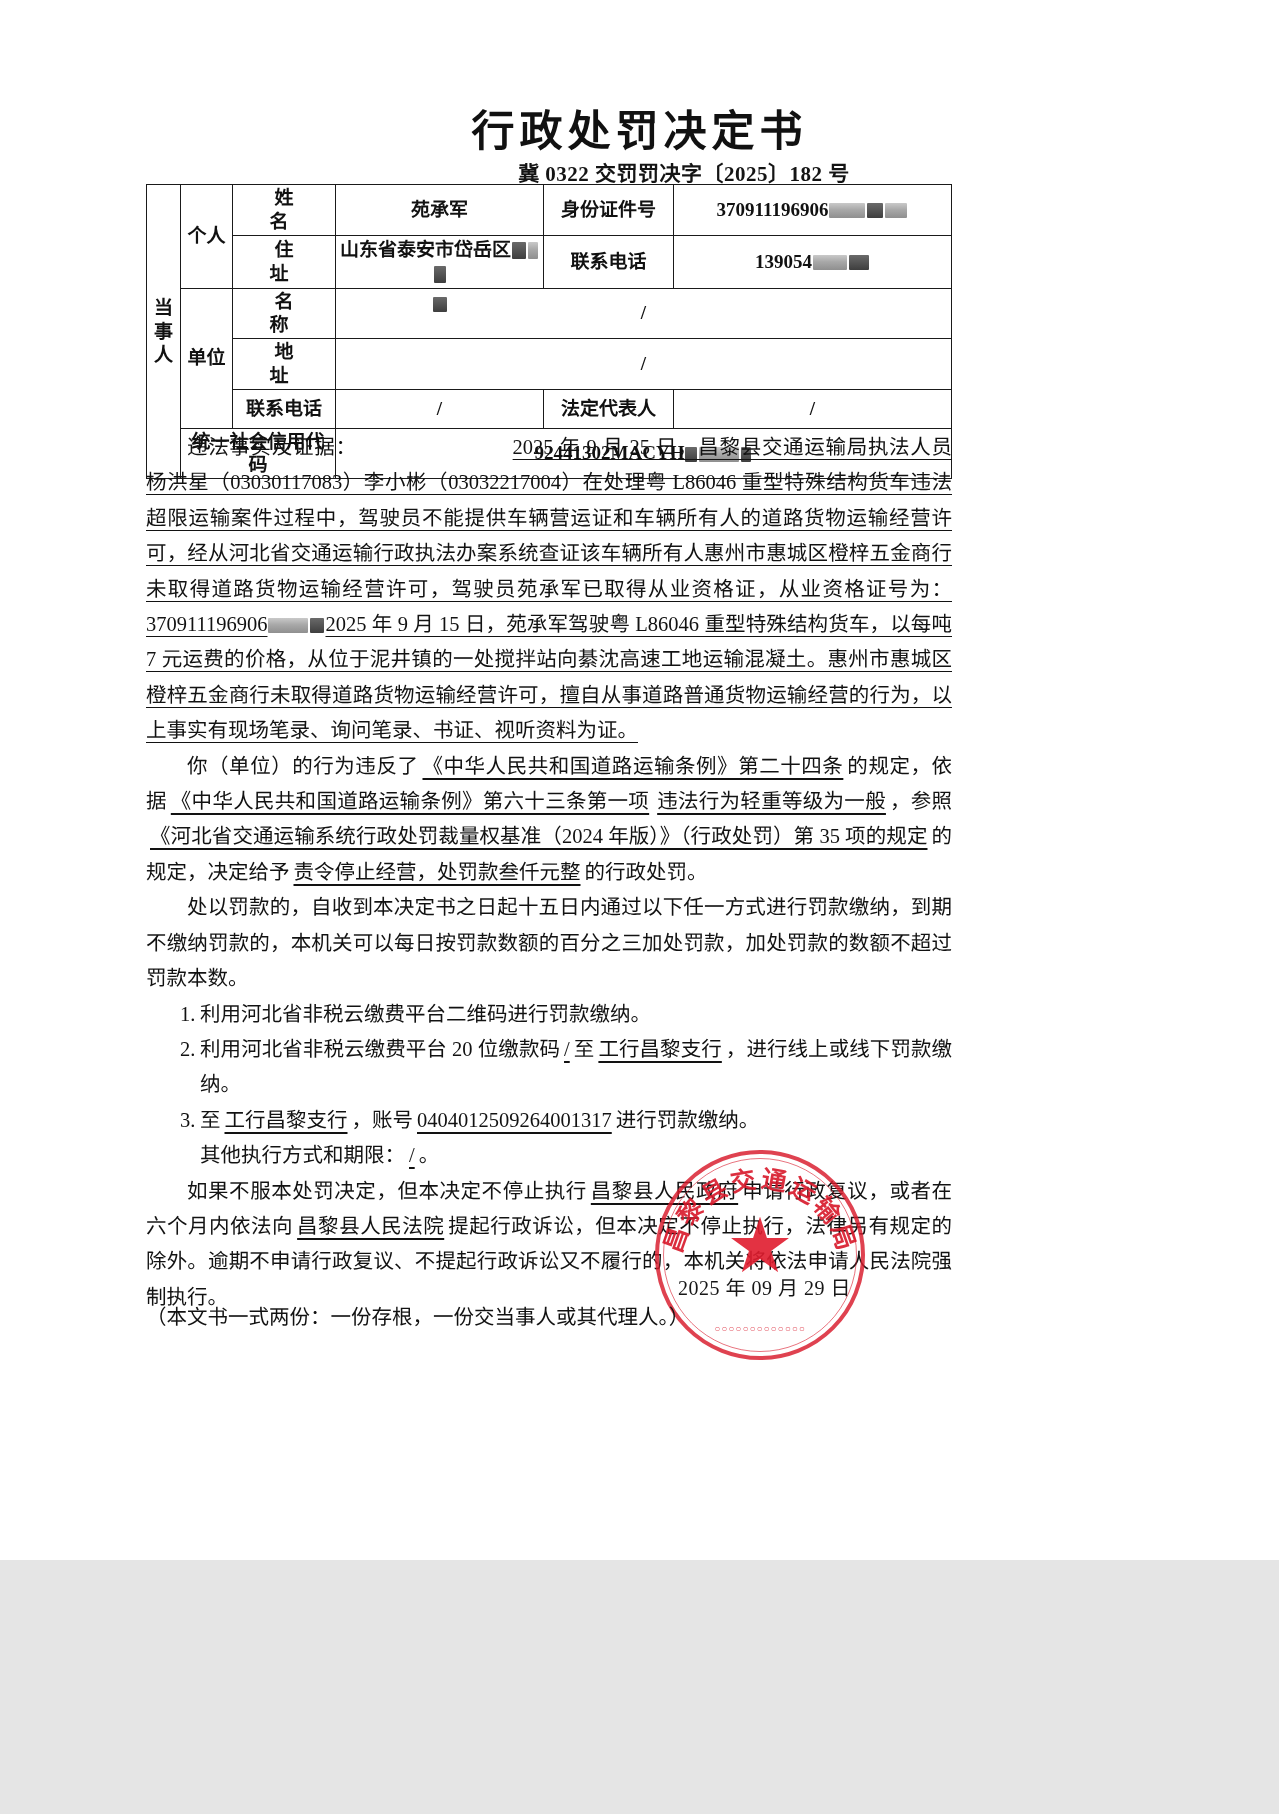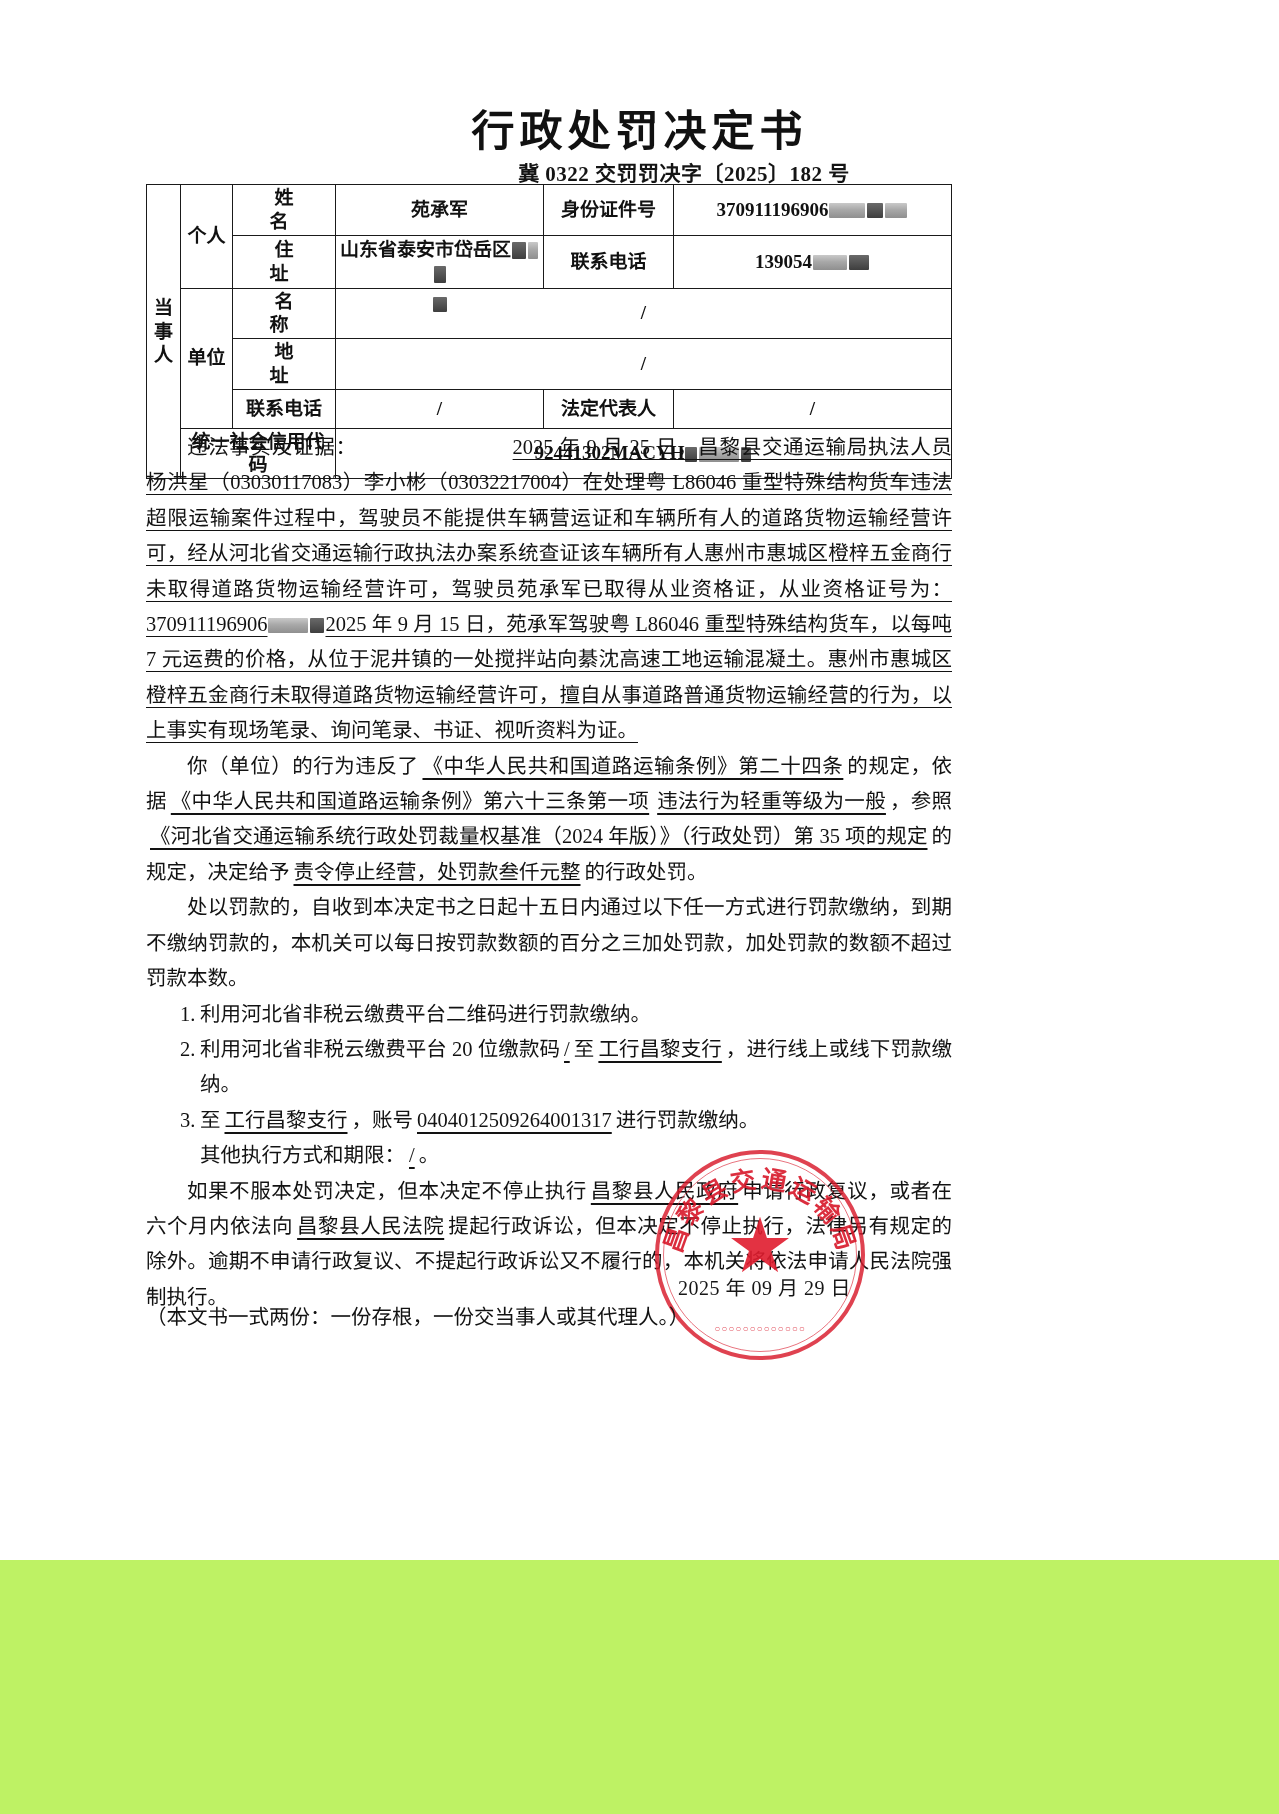--- a/index.html
+++ b/index.html
@@ -9,21 +9,21 @@
   }
   body {
     font-family: "Liberation Serif", "DejaVu Serif", serif;
     color: #0d0d0d;
   }
   .page {
     position: relative;
     width: 1279px;
     height: 1814px;
     margin: 0 auto;
-    background: #bef264;
+    background: #e5e5e5;
     overflow: hidden;
   }
   .sheet {
     position: absolute;
     left: 0; top: 0;
     width: 1279px;
     height: 1560px;
     background: #ffffff;
   }
   

